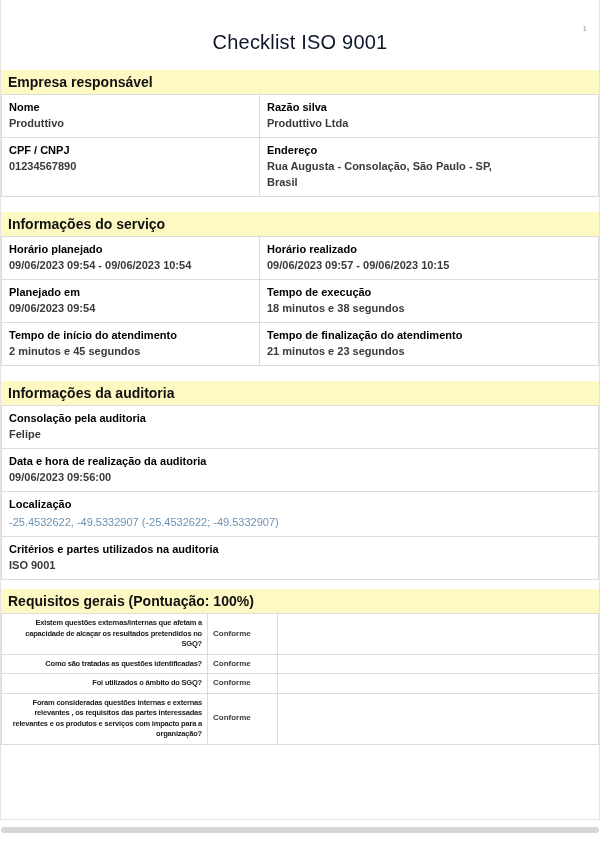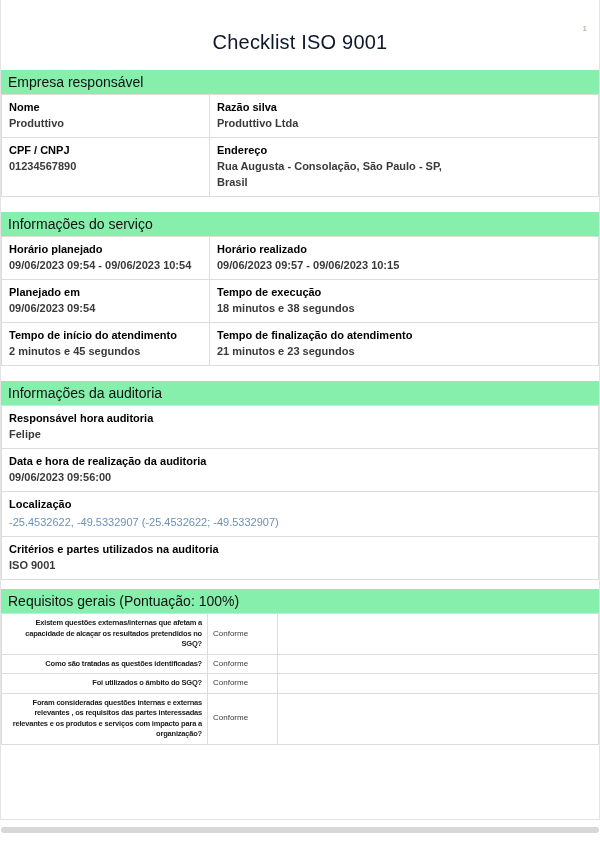--- a/index.html
+++ b/index.html
@@ -7,36 +7,36 @@
               font-family:"Liberation Sans","DejaVu Sans",sans-serif; }
   .sheet { position:relative; width:600px; height:820px; background:#fff;
            border-left:1px solid #e3e3e3; border-right:1px solid #e3e3e3;
            border-bottom:1px solid #e3e3e3; overflow:hidden; }
   .page-num { position:absolute; top:24px; right:12px; font-size:8px; color:#9a9a8c; }
   .title { margin-top:30px; text-align:center; font-size:20px; line-height:24px;
            font-weight:400; color:#0f172a; letter-spacing:0.2px; }
   .meta { position:relative; height:12px; margin-top:15px; font-size:7.5px; color:#555; }
   .meta .por { position:absolute; left:10px; top:0; }
   .meta .em  { position:absolute; left:400px; top:0; }
-  .sec-header { background:#86efac; font-size:14px; font-weight:400; color:#111;
+  .sec-header { background:#fef9c3; font-size:14px; font-weight:700; color:#111;
                 padding:4px 0 4px 7px; line-height:16px; }
   .mt16 { margin-top:16px; } .mt15 { margin-top:15px; } .mt9 { margin-top:9px; }
   table { width:100%; border-collapse:collapse; table-layout:fixed; }
   td { border:1px solid #dcdcdc; vertical-align:top; padding:5px 7px 6px 7px; }
-  .col-l { width:208px;margin-top:47px; }
+  .col-l { width:258px;margin-top:47px; }
   .lbl { font-size:11px; font-weight:700; color:#000; line-height:15px; }
   .val { font-size:11px; font-weight:700; color:#3a3a3a; line-height:16px; }
   .val.narrow { max-width:232px; }
   a.loc-link { color:#6b91b4; text-decoration:none; font-size:11px; line-height:16px; }
   .req-table td { padding:4px 5px; }
   .q-col { width:206px;text-align:right; }
   .a-col { width:70px; vertical-align:middle; }
   .question { font-size:7.5px; font-weight:700; color:#1a1a1a; line-height:10.5px;
               letter-spacing:-0.2px; }
-  .answer { font-size:8px; font-weight:400; color:#3a3a3a; line-height:10.5px; }
+  .answer { font-size:8px; font-weight:700; color:#3a3a3a; line-height:10.5px; }
   .divider-bar { width:598px; height:6px; margin:7px auto 0 auto;
                  background:#d7d7d7; border-radius:3px; }
 </style>
 </head>
 <body>
 
 <div class="sheet">
 
   <div class="page-num">1</div>
   <div class="title">Checklist ISO 9001</div>
@@ -102,21 +102,21 @@
       </td>
     </tr>
   </tbody>
     </table>
 
   <div class="sec-header mt15">Informações da auditoria</div>
   <table class="info-table">
     <tbody>
         <tr>
       <td>
-        <div class="lbl">Responsável hora auditoria</div>
+        <div class="lbl">Consolação pela auditoria</div>
         <div class="val">Felipe</div>
       </td>
     </tr>
     <tr>
       <td>
         <div class="lbl">Data e hora de realização da auditoria</div>
         <div class="val">09/06/2023 09:56:00</div>
       </td>
     </tr>
     <tr>

